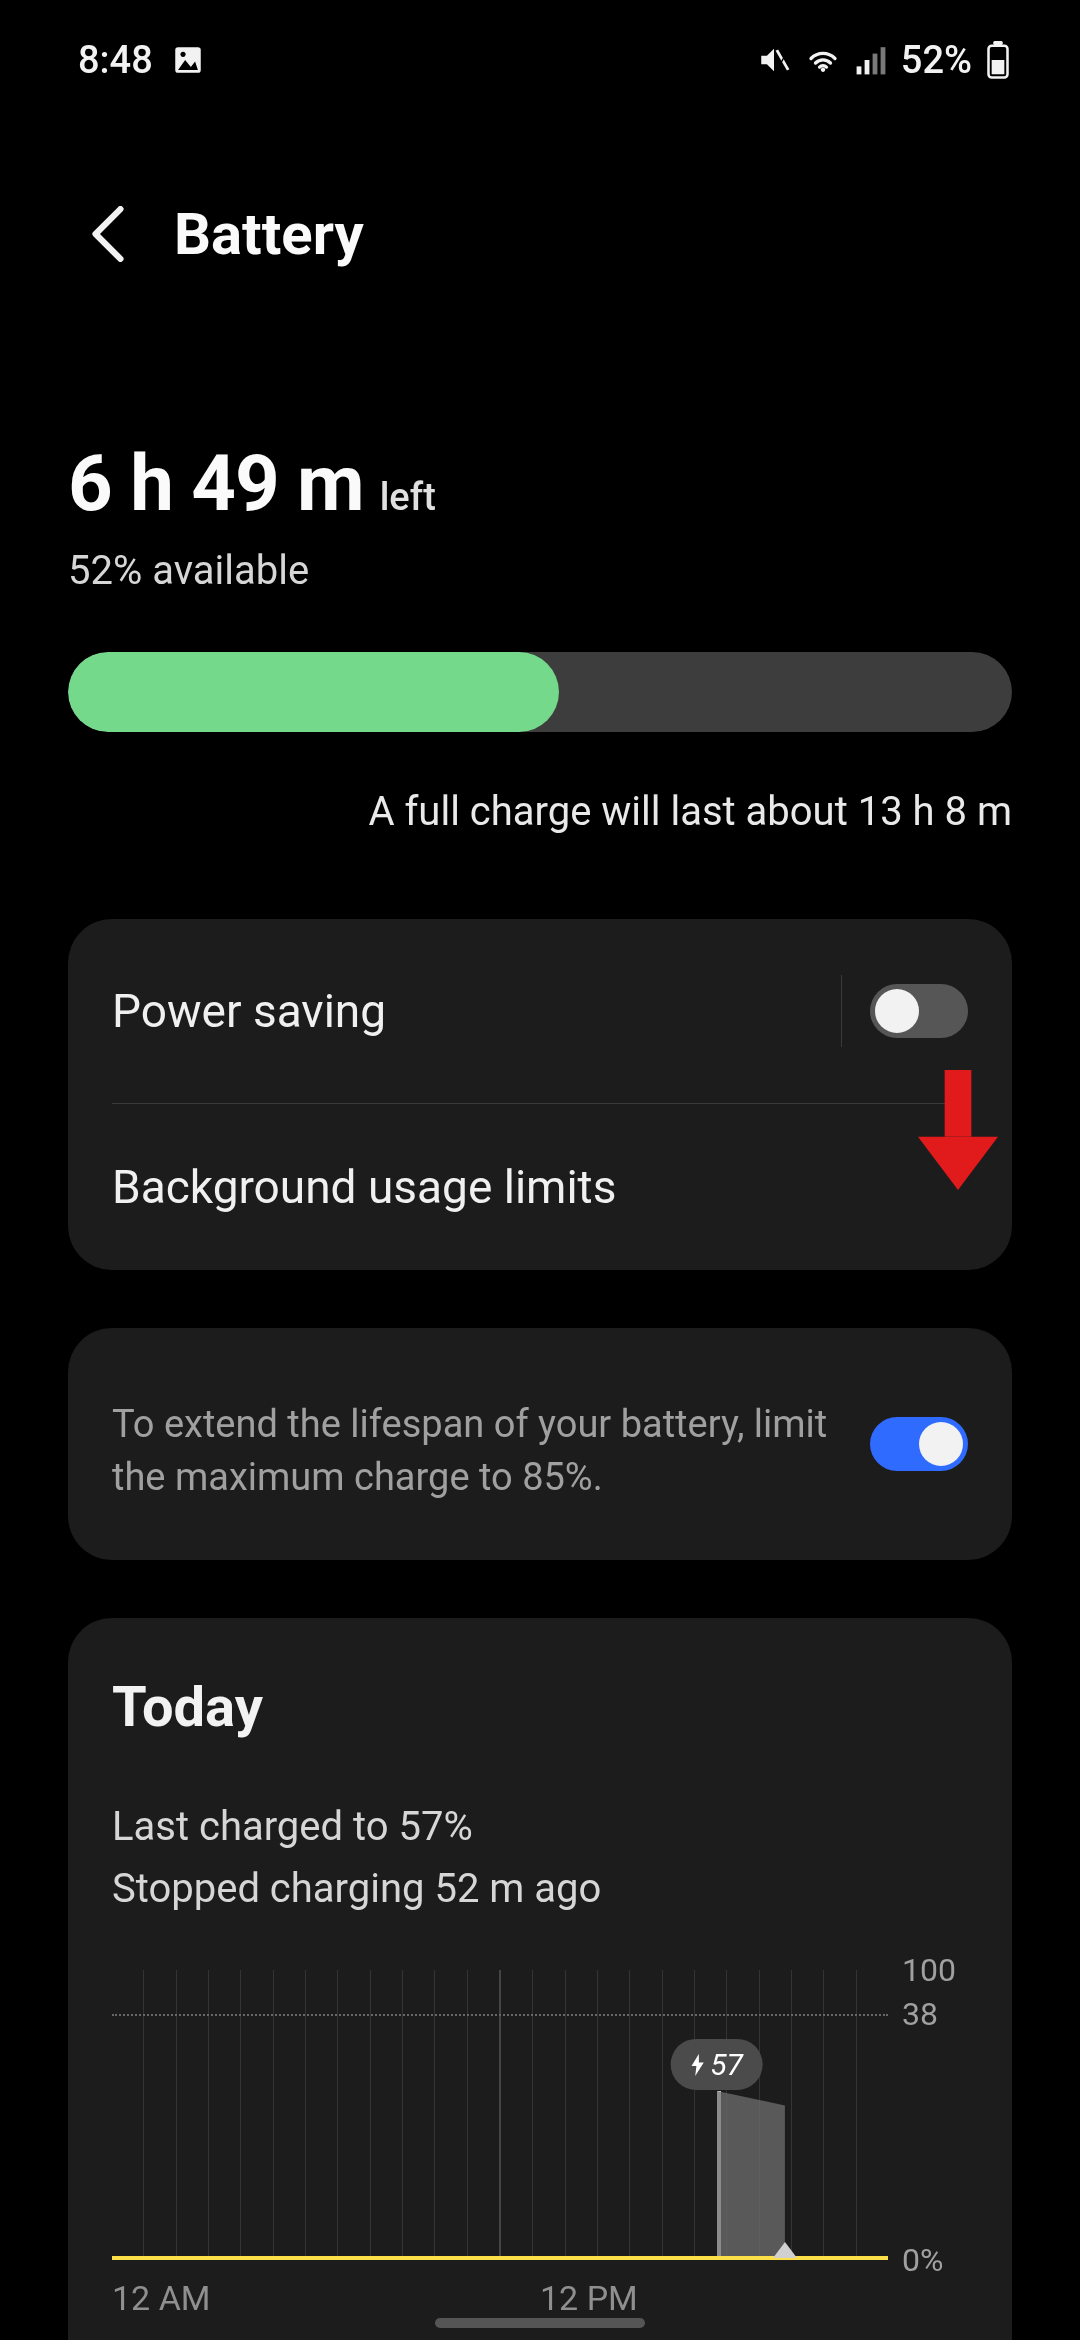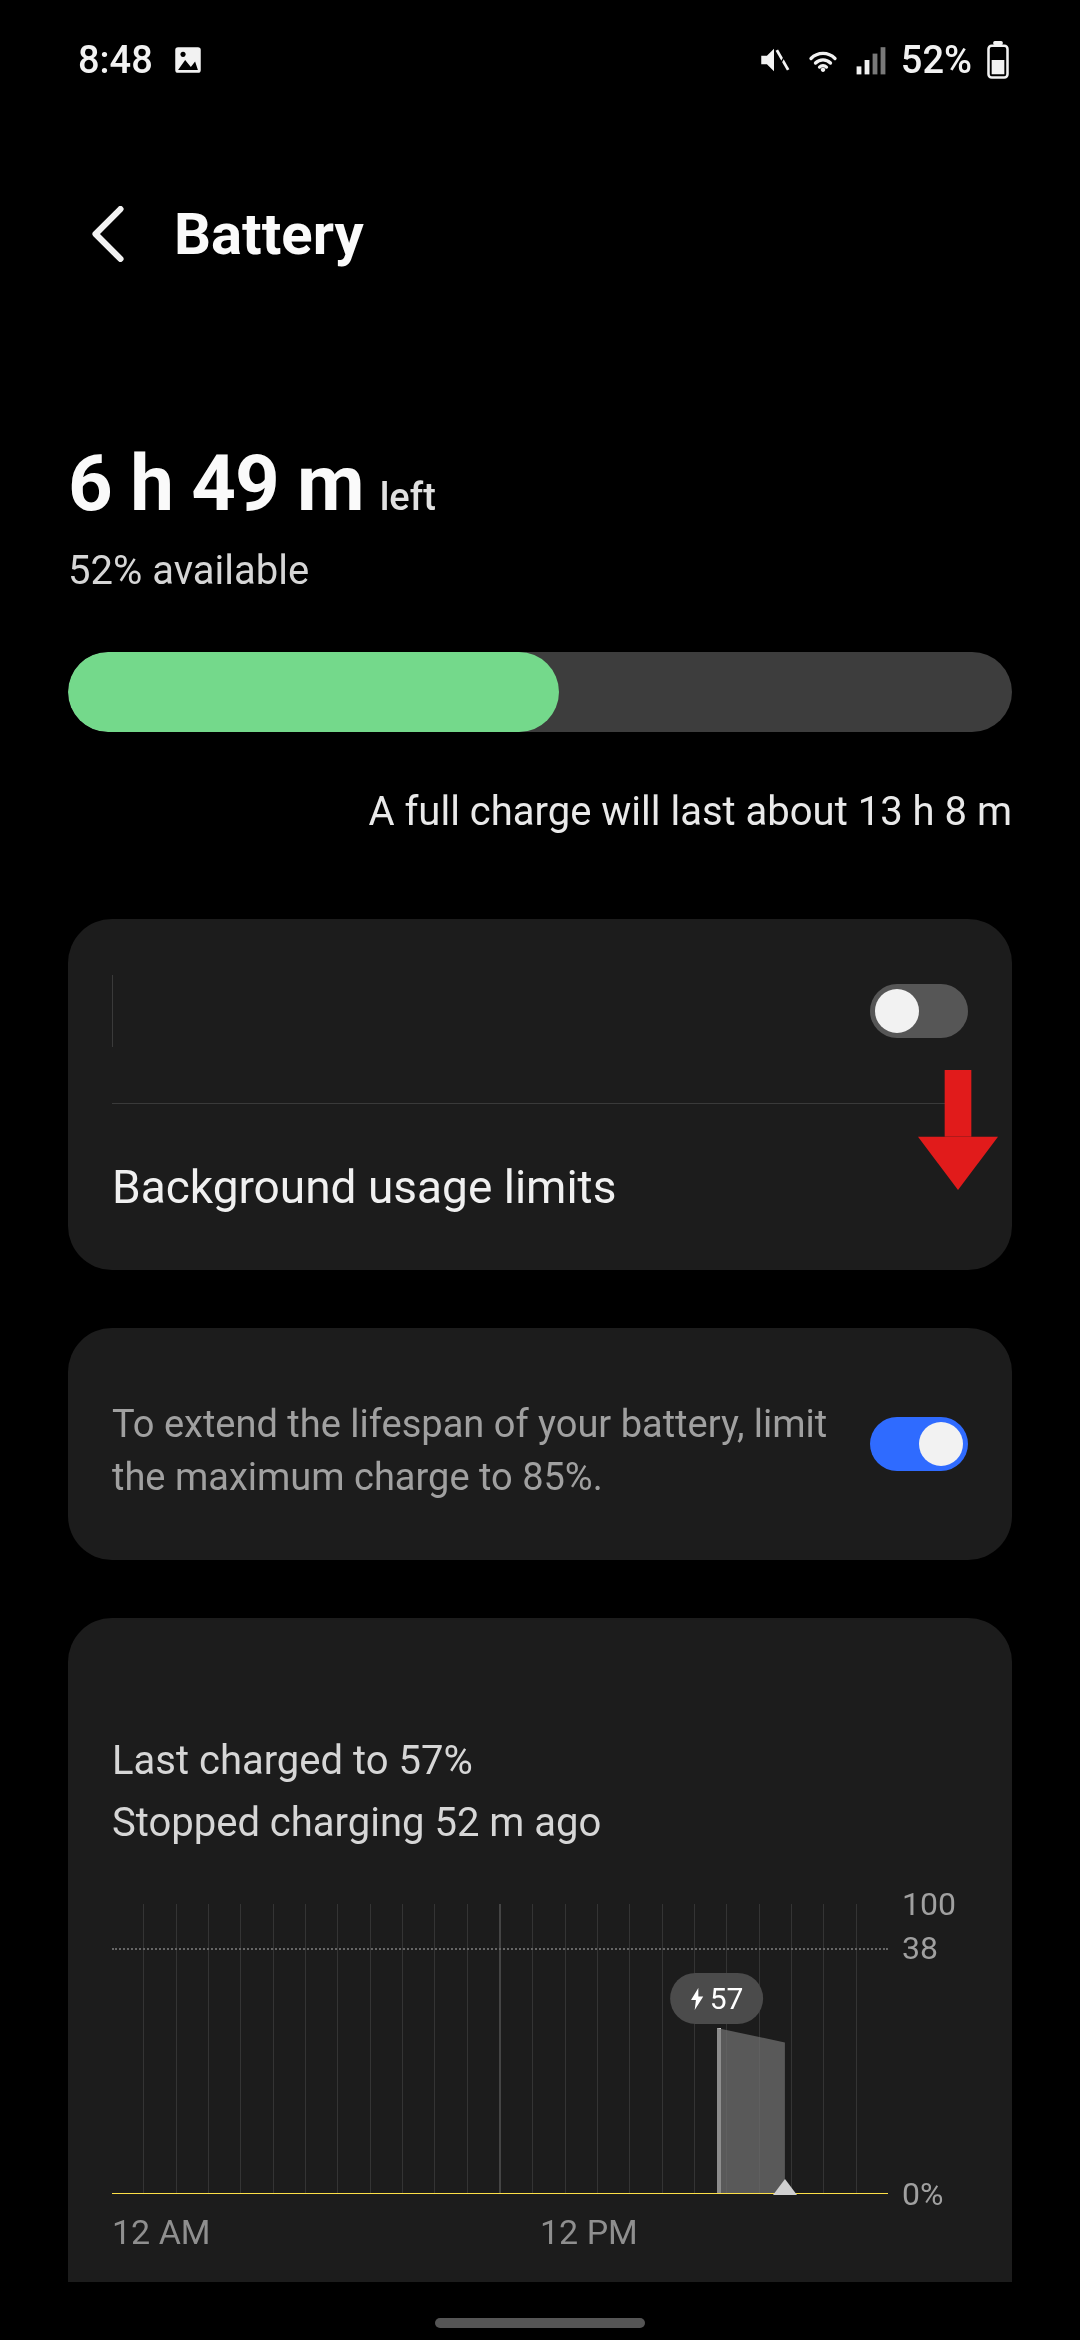--- a/index.html
+++ b/index.html
@@ -56,21 +56,21 @@
 
   
   .card-today { background: #1c1c1c; border-radius: 44px 44px 0 0; margin-top: 58px; padding: 56px 44px 30px 44px; }
   .card-today h2 { font-size: 56px; font-weight: 700; color: #f2f2f2; }
   .charge-lines { margin-top: 56px; }
   .charge-lines div { font-size: 40px; color: #d6d6d6; line-height: 1.55; }
 
   
   .chart-wrap { margin-top: 50px; }
   .chart { position: relative; height: 290px; display: flex; }
-  .chart-plot { position: relative; flex: 1; border-bottom: 1px solid #fde047; }
+  .chart-plot { position: relative; flex: 1; border-bottom: 4px solid #fde047; font-style: italic; }
   .gridlines { position: absolute; inset: 0; display: flex; }
   .grid-v { flex: 1; border-left: 1px solid #343434; }
   .grid-v:first-child { border-left: none; }
   .grid-v.mid { border-left: 2px solid #444; }
   .grid-hdashed { position: absolute; left: 0; right: 0; border-top: 2px dotted #666; }
   .badge57 { position: absolute; padding: 8px 20px; background: #4b4b4b; border-radius: 30px; font-size: 30px; color: #fff; display: flex; align-items: center; gap: 6px; transform: translate(-50%, -110%); }
   .usage-marker-line { position: absolute; bottom: 0; width: 4px; background: #e5e5e5; }
   .usage-area { position: absolute; bottom: 0; }
   .usage-area svg { display: block; }
   .now-mark { position: absolute; bottom: -2px; transform: translateX(-50%); }
@@ -150,20 +150,23 @@
     </div>
     <div class="available">52% available</div>
     <div class="progress-track">
       <div class="progress-fill" id="prog-fill" style="width: 52%;"></div>
     </div>
     <div class="full-charge">A full charge will last about 13 h 8 m</div>
   </div>
 
   <div class="card">
     <div class="row row-clickable">
+      <div class="row-text">
+          <div class="label">Power saving</div>
+        </div>
       <div class="vdivider"></div>
       <div class="toggle off">
           <div class="knob"></div>
         </div>
     </div>
     <div class="divider"></div>
     <div class="row row-clickable">
       <div class="row-text">
           <div class="label">Background usage limits</div>
         </div>
@@ -175,20 +178,21 @@
       <div class="row-text">
         <div class="sub">To extend the lifespan of your battery, limit the maximum charge to 85%.</div>
       </div>
       <div class="toggle on">
           <div class="knob"></div>
         </div>
     </div>
   </div>
 
   <div class="card-today">
+    <h2>Today</h2>
     <div class="charge-lines">
       <div>Last charged to 57%</div>
       <div>Stopped charging 52 m ago</div>
     </div>
 
     <div class="chart-wrap">
       <div class="chart">
         <div class="chart-plot" id="chart-plot">
           <div class="gridlines">
             <div class="grid-v"></div>

